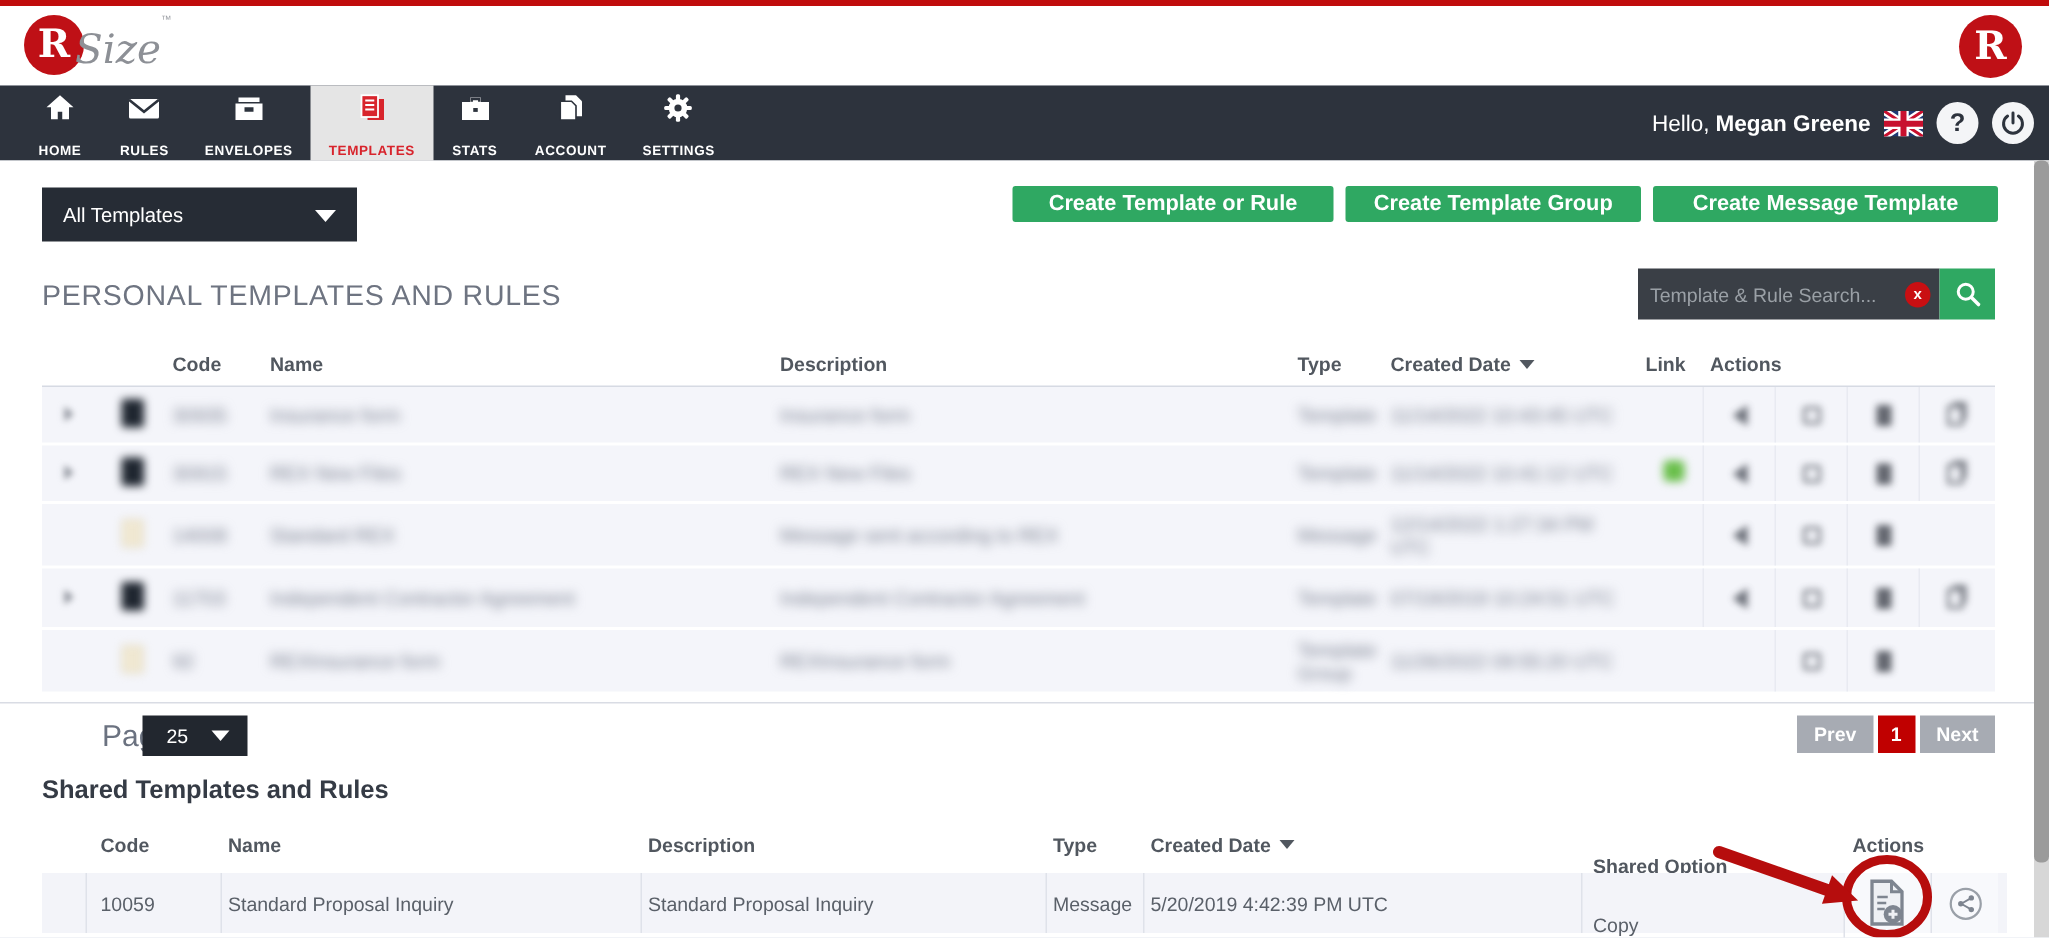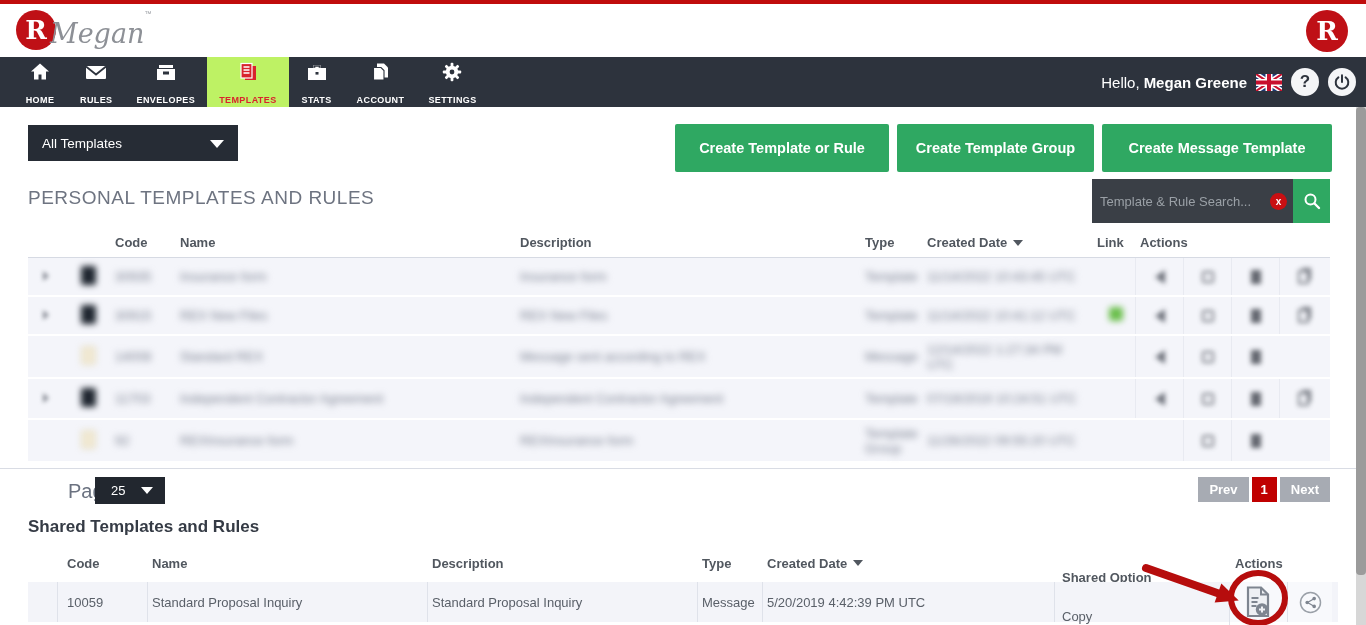--- a/index.html
+++ b/index.html
@@ -21,47 +21,47 @@
   .logo-right .rcircle { width:42px; height:42px; }
 
   
   .navbar { position:absolute; left:0; top:57px; width:1366px; height:50px; background:#2d333d;
             display:flex; align-items:stretch; }
   .tabs { display:flex; height:50px; margin-left:12px; }
   .tab { display:flex; flex-direction:column; align-items:center; justify-content:center;
          padding:0 12px; min-width:56px; cursor:pointer; }
   .tab .tico { height:22px; display:flex; align-items:flex-end; justify-content:center; }
   .tab .tlabel { font-size:9px; font-weight:bold; color:#ffffff; letter-spacing:.4px; margin-top:13px; }
-  .tab.active { background:#bef264; }
+  .tab.active { background:#e5e5e5; }
   .tab.active .tlabel { color:#d8242c; }
   .nav-right { position:absolute; right:10px; top:0; height:50px; display:flex; align-items:center; gap:9px; }
   .greet { color:#fff; font-size:15px; }
   .greet b { margin-left:4px; }
   .flag { width:26px; height:17px; display:block; }
   .circlebtn { width:28px; height:28px; border-radius:50%; background:#f4f5f7; color:#2d333d;
                display:flex; align-items:center; justify-content:center; font-weight:bold; font-size:17px;
                cursor:pointer; }
 
   
   .content { position:absolute; left:0; top:107px; width:1366px; height:518px; background:#ffffff; }
 
   .dd-all { position:absolute; left:28px; top:18px; width:210px; height:36px; background:#262c35;
             color:#fff; font-size:13.5px; display:flex; align-items:center; padding:0 14px; cursor:pointer; }
   .dd-all .caret { position:absolute; right:14px; }
   .caret-down { width:0; height:0; border-left:7px solid transparent; border-right:7px solid transparent;
                 border-top:8px solid #fff; display:inline-block; }
-  .greenbtn { position:absolute; top:17px; height:48px; background:#2fa862; color:#fff; border:none;
+  .greenbtn { position:absolute; top:17px; height:24px; background:#2fa862; color:#fff; border:none;
               font-family:"Liberation Sans",sans-serif; font-weight:bold; font-size:14.5px;
               border-radius:2px; cursor:pointer; }
   .gb1 { left:675px; width:214px; }
   .gb2 { left:897px; width:197px; }
   .gb3 { left:1102px; width:230px; }
 
   .ptitle { position:absolute; left:28px; top:80px; font-size:19px; color:#6e7481; letter-spacing:.5px; }
-  .searchwrap { position:absolute; left:1092px; top:72px; width:238px; height:44px; display:flex; }
+  .searchwrap { position:absolute; left:1092px; top:72px; width:238px; height:34px; display:flex; }
   .searchbox { flex:1; background:#3a3f46; display:flex; align-items:center; padding:0 6px 0 8px; }
   .searchbox input { flex:1; background:transparent; border:none; outline:none; color:#d5d8dc;
                      font-size:13px; font-family:"Liberation Sans",sans-serif; width:130px; }
   .searchbox input::placeholder { color:#9aa0a6; }
   .xbadge { width:17px; height:17px; border-radius:50%; background:#c90f12; color:#fff; font-size:10px;
             font-weight:bold; display:flex; align-items:center; justify-content:center; cursor:pointer; }
   .searchbtn { width:37px; background:#2fa862; border:none; display:flex; align-items:center;
                justify-content:center; cursor:pointer; }
 
   
@@ -137,21 +137,21 @@
 </head>
 <body>
 
 <div class="screen">
 
   <div class="topline"></div>
 
   <header class="whitebar">
     <div class="logo-left">
       <div class="rcircle">R</div>
-      <div class="script">Megan</div>
+      <div class="script">Size</div>
       <span class="tm">™</span>
     </div>
     <div class="logo-right" style="position:absolute;">
       <div class="rcircle">R</div>
     </div>
   </header>
 
   <nav class="navbar">
     <div class="tabs">
       <div class="tab">

